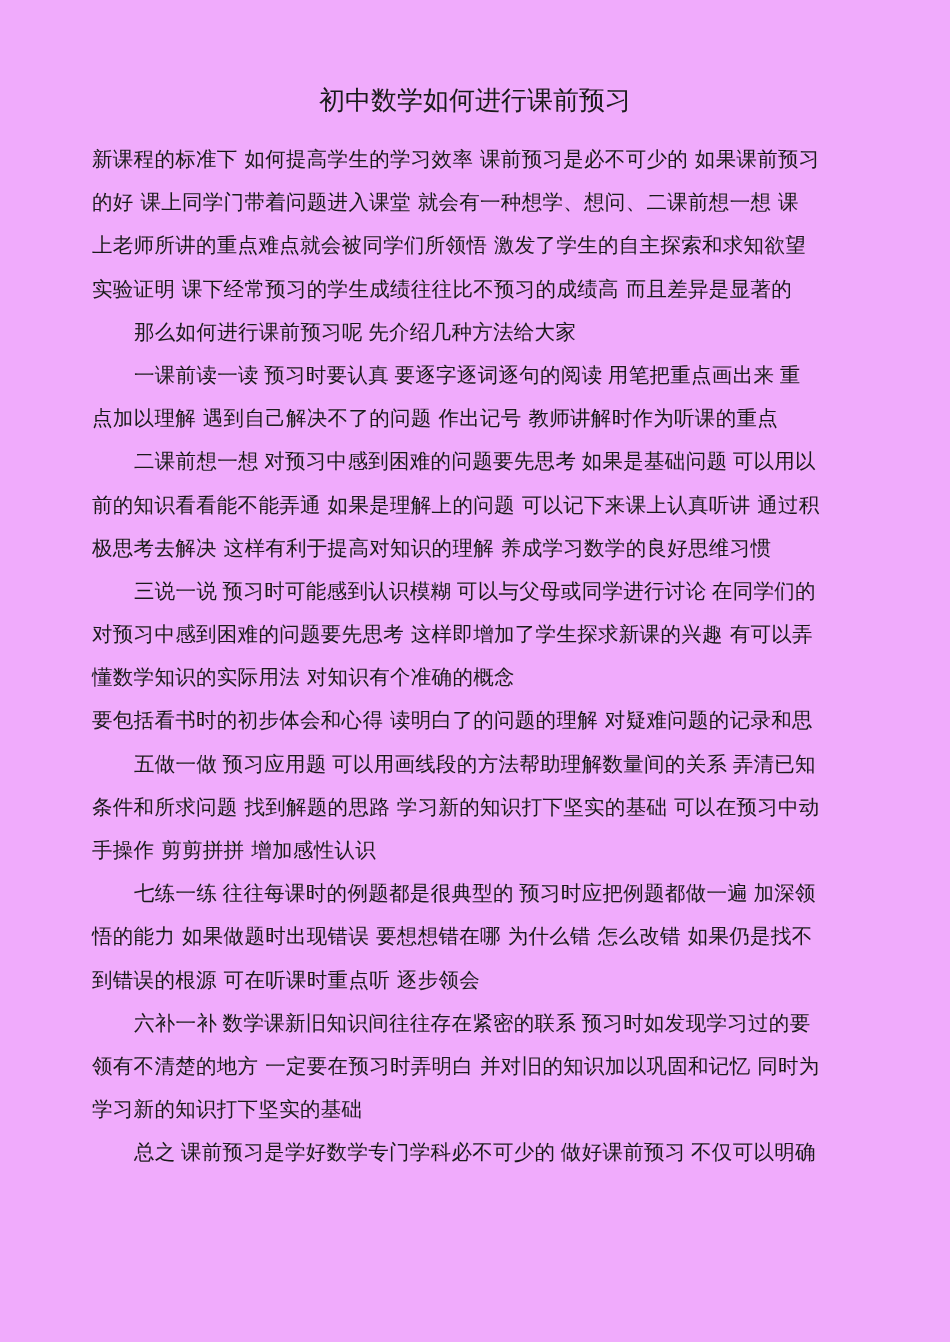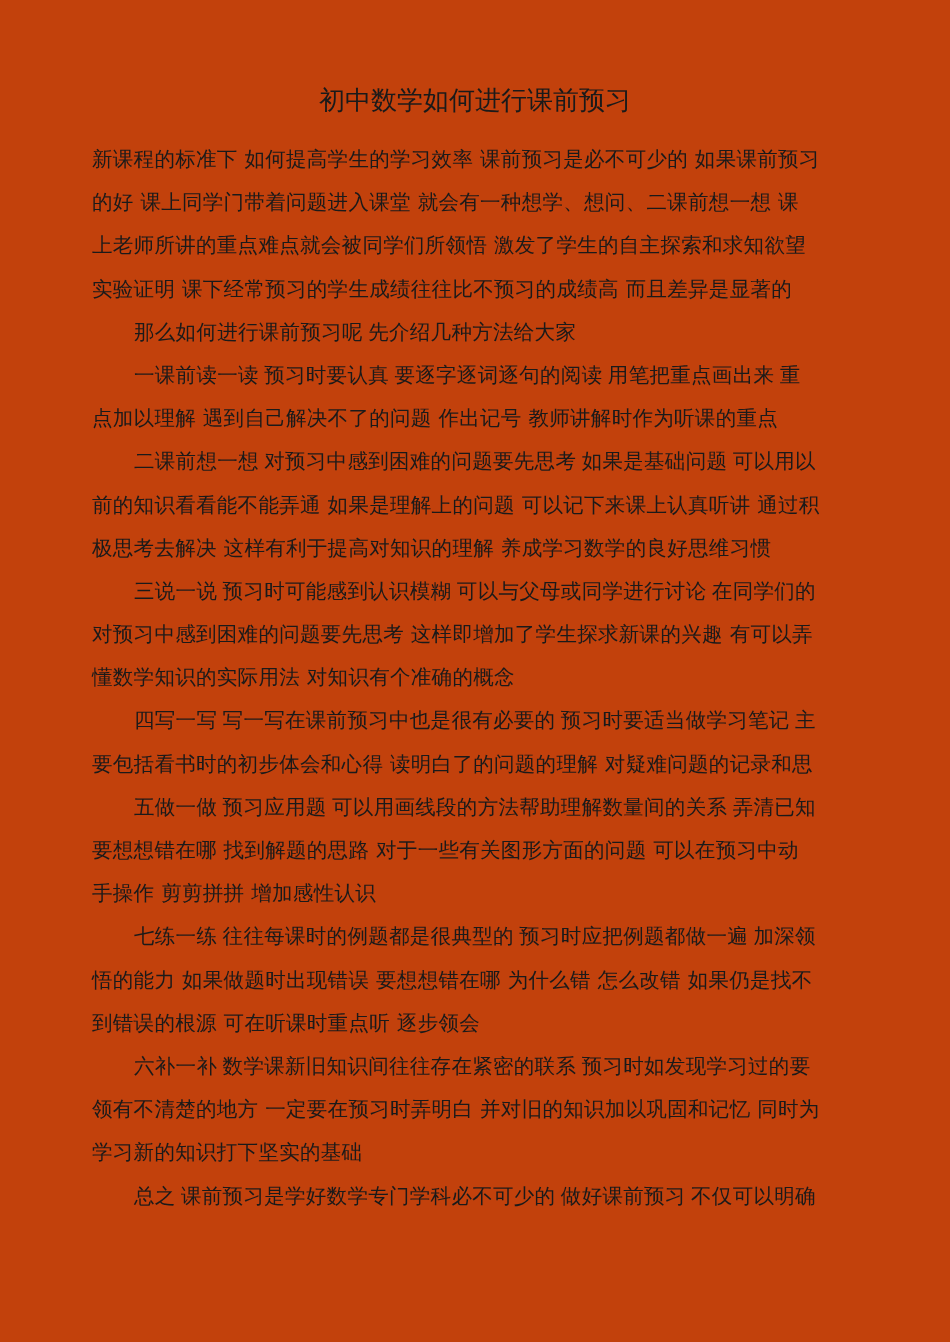--- a/index.html
+++ b/index.html
@@ -1,18 +1,18 @@
 <!DOCTYPE html>
 <html><head>
 <meta charset="utf-8">
 <style>
   html, body { margin: 0; padding: 0; background: #ffffff; }
   body { width: 950px; height: 1342px; overflow: hidden; position: relative;
          font-family: "DejaVu Serif", "Liberation Serif", serif; color: #1a1a1a; }
-  .page { position: absolute; left: 0; top: 0; width: 950px; height: 1342px; background: #c2410c; }
+  .page { position: absolute; left: 0; top: 0; width: 950px; height: 1342px; background: #f0abfc; }
   .title { position: absolute; top: 82px; left: 0; width: 950px; text-align: center;
            font-size: 26px; line-height: 36px; letter-spacing: 0px; color: #1a1a1a; }
   .body { position: absolute; top: 138px; left: 92px; width: 800px; }
   .line { height: 43.2px; line-height: 43.2px; font-size: 20.5px; white-space: nowrap; letter-spacing: 0.3px; }
   .indent { padding-left: 42px; font-family: Liberation Serif, serif; }
 </style>
 </head>
 <body>
 
 <div class="page">
@@ -42,27 +42,26 @@
       <div class="line">极思考去解决  这样有利于提高对知识的理解  养成学习数学的良好思维习惯</div>
     </div>
 
     <div>
       <div class="line indent">三说一说  预习时可能感到认识模糊  可以与父母或同学进行讨论  在同学们的</div>
       <div class="line">对预习中感到困难的问题要先思考  这样即增加了学生探求新课的兴趣  有可以弄</div>
       <div class="line">懂数学知识的实际用法  对知识有个准确的概念</div>
     </div>
 
     <div>
-      <div class="line indent">四写一写  写一写在课前预习中也是很有必要的  预习时要适当做学习笔记  主</div>
       <div class="line">要包括看书时的初步体会和心得  读明白了的问题的理解  对疑难问题的记录和思</div>
     </div>
 
     <div>
       <div class="line indent">五做一做  预习应用题  可以用画线段的方法帮助理解数量间的关系  弄清已知</div>
-      <div class="line">要想想错在哪  找到解题的思路  对于一些有关图形方面的问题  可以在预习中动</div>
+      <div class="line">条件和所求问题  找到解题的思路  学习新的知识打下坚实的基础  可以在预习中动</div>
       <div class="line">手操作  剪剪拼拼  增加感性认识</div>
     </div>
 
     <div>
       <div class="line indent">七练一练  往往每课时的例题都是很典型的  预习时应把例题都做一遍  加深领</div>
       <div class="line">悟的能力  如果做题时出现错误  要想想错在哪  为什么错  怎么改错  如果仍是找不</div>
       <div class="line">到错误的根源  可在听课时重点听  逐步领会</div>
     </div>
 
     <div>

